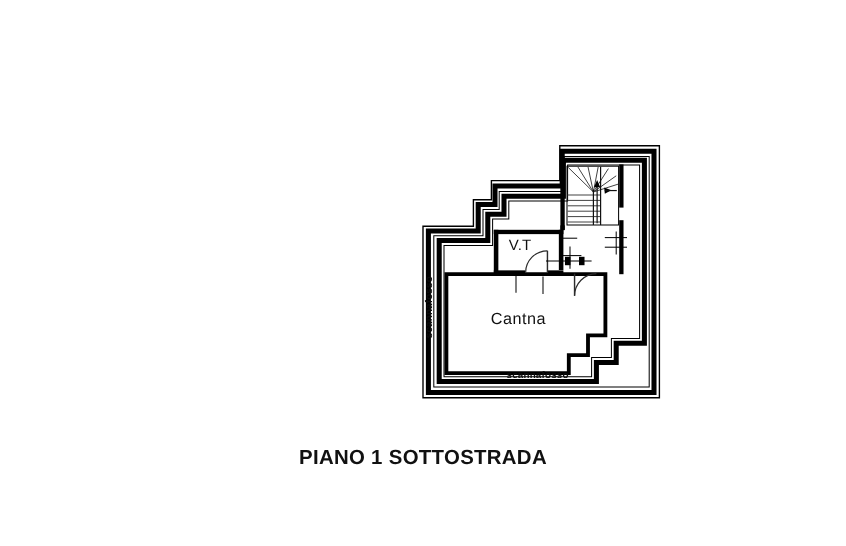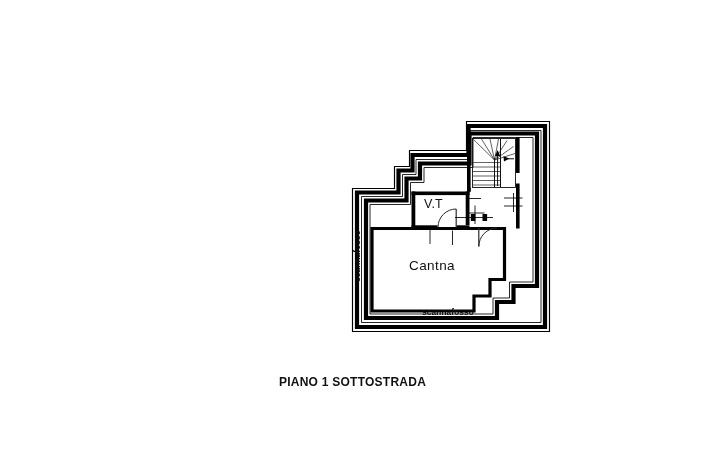--- a/index.html
+++ b/index.html
@@ -103,21 +103,21 @@
   #caption-wrap {
     position: absolute;
     left: 0;
     top: 372px;
     width: 705px;
     text-align: center;
   }
   #plan-caption {
     display: inline-block;
     font-family: "Liberation Sans", sans-serif;
-    font-size: 12px;
+    font-size: 17px;
     font-weight: bold;
     letter-spacing: 0.25px;
     color: #111111;
     white-space: nowrap;
   }
 </style>
 </head>
 <body>
 
 <div id="plan-root">

